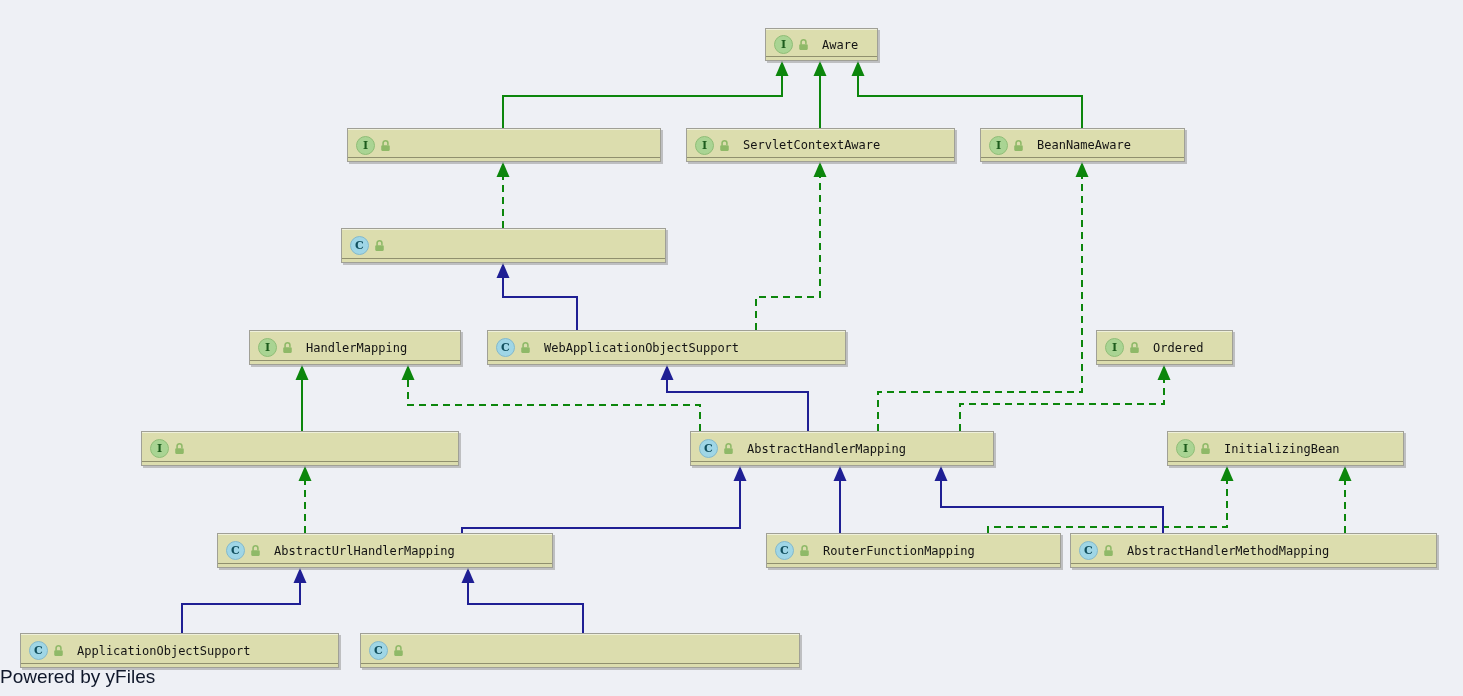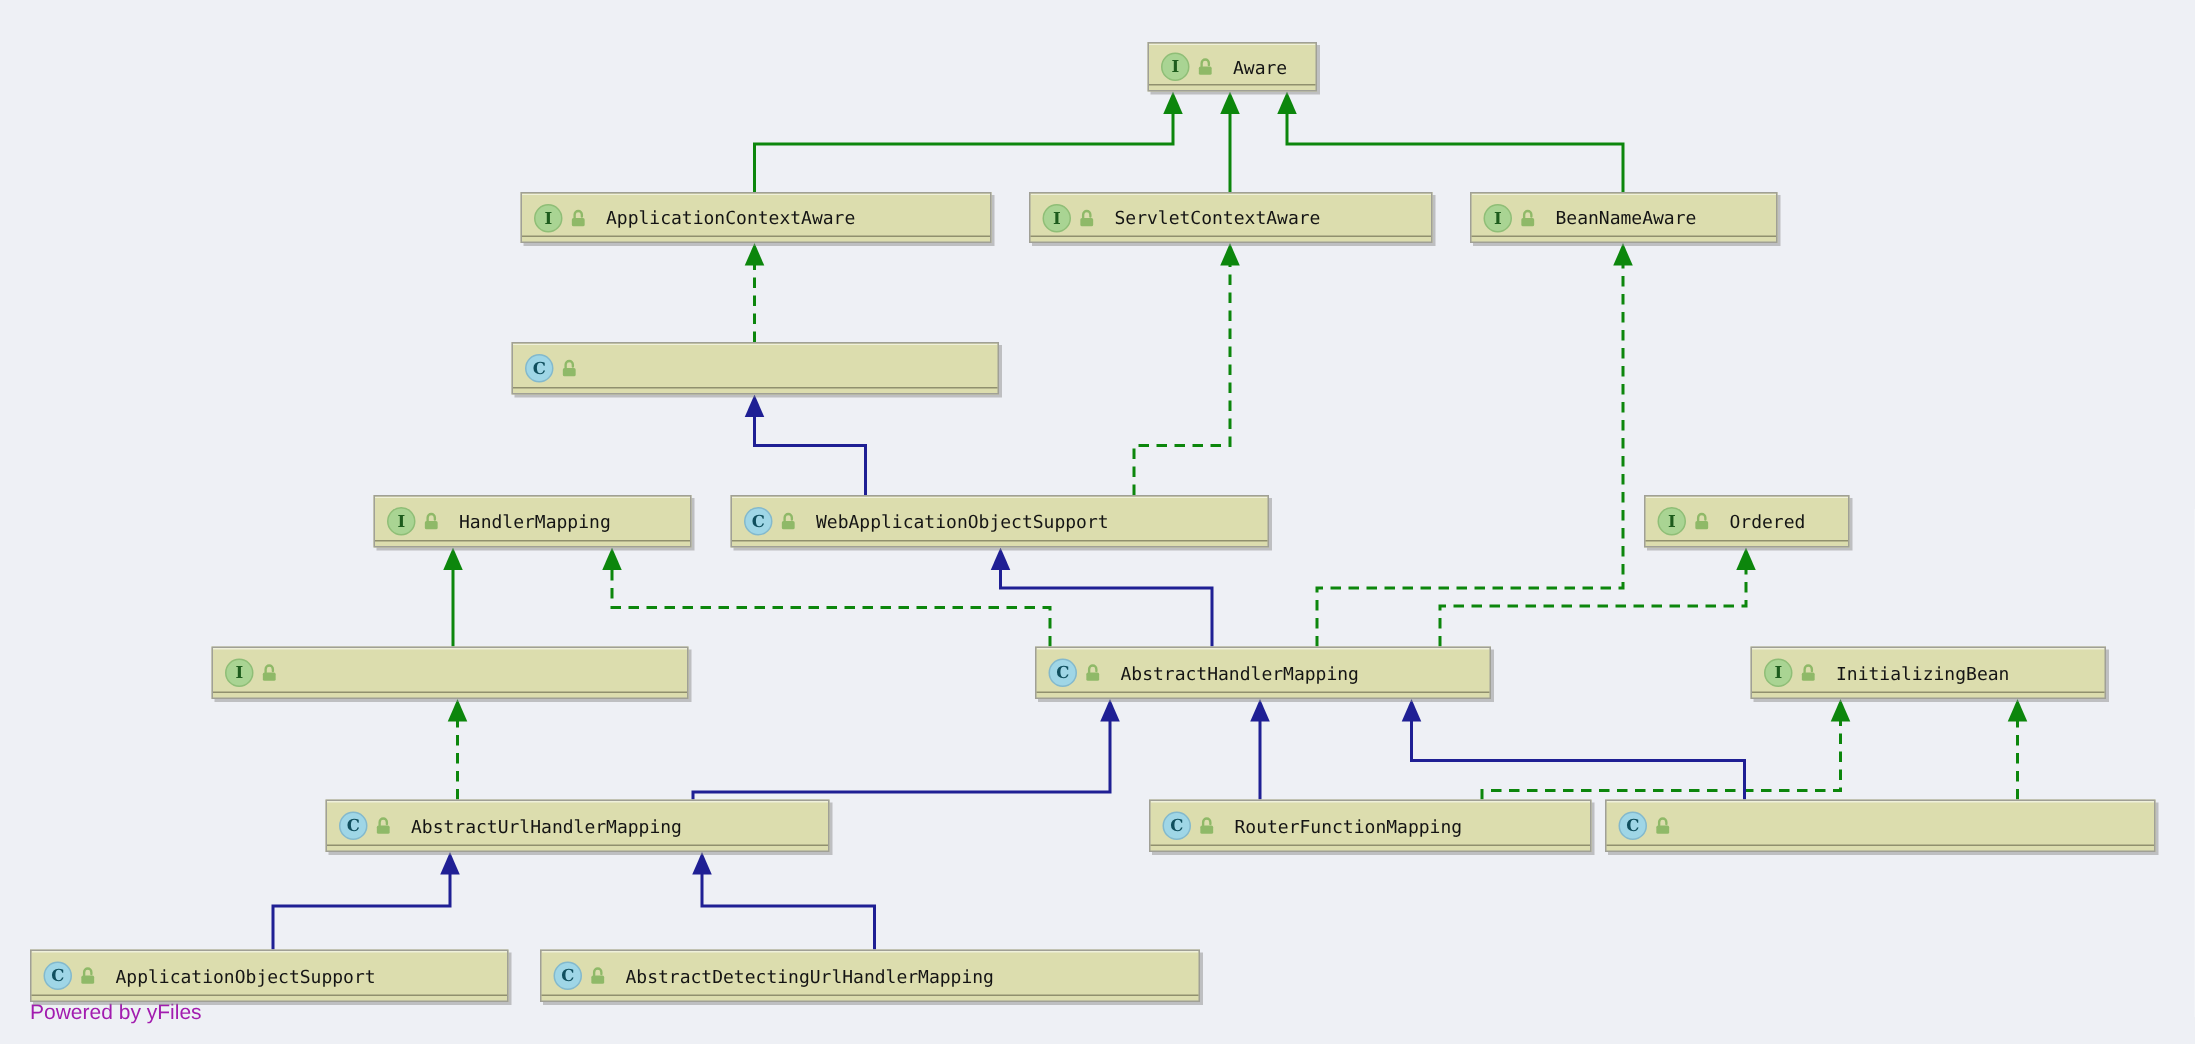--- a/index.html
+++ b/index.html
@@ -41,24 +41,24 @@
   .kind.class{background:#9fd6e6;border:1px solid #83b9cd;color:#104f5e;}
   .lock{margin-left:4px;flex:0 0 auto;}
   .label{
     margin-left:12px;
     font-size:12px;
     color:#141414;
     white-space:nowrap;
   }
   .watermark{
     position:absolute;
-    left:20px;top:666px;
+    left:0;top:666px;
     font-family:"Liberation Sans",sans-serif;
-    font-size:14px;
-    color:#a21caf;
+    font-size:19px;
+    color:#0f172a;
   }
 </style>
 </head>
 <body>
 
 <div id="diagram">
   <svg id="edges" width="1463" height="696">
       <polyline points="503,128 503,96 782,96 782,74" fill="none" stroke="#0c860c" stroke-width="2"></polyline>
       <polygon points="782,61 775.5,76 788.5,76" fill="#0c860c"></polygon>
       <polyline points="820,128 820,74" fill="none" stroke="#0c860c" stroke-width="2"></polyline>
@@ -106,21 +106,20 @@
         <rect x="2.4" y="6.8" width="9.2" height="6" rx="1.2" fill="#8fb968"></rect>
       </svg>
       <span class="label">Aware</span>
     </div>
     <div class="node" style="left: 347px; top: 128px; width: 314px; height: 34px;">
       <span class="kind interface">I</span>
       <svg class="lock" width="13" height="13" viewBox="0 0 14 14">
         <path d="M4.4 6.6 V4.4 a2.6 2.6 0 0 1 5.2 0 V5.8" fill="none" stroke="#8fb968" stroke-width="1.7" stroke-linecap="round"></path>
         <rect x="2.4" y="6.8" width="9.2" height="6" rx="1.2" fill="#8fb968"></rect>
       </svg>
-      <span class="label">ApplicationContextAware</span>
     </div>
     <div class="node" style="left: 686px; top: 128px; width: 269px; height: 34px;">
       <span class="kind interface">I</span>
       <svg class="lock" width="13" height="13" viewBox="0 0 14 14">
         <path d="M4.4 6.6 V4.4 a2.6 2.6 0 0 1 5.2 0 V5.8" fill="none" stroke="#8fb968" stroke-width="1.7" stroke-linecap="round"></path>
         <rect x="2.4" y="6.8" width="9.2" height="6" rx="1.2" fill="#8fb968"></rect>
       </svg>
       <span class="label">ServletContextAware</span>
     </div>
     <div class="node" style="left: 980px; top: 128px; width: 205px; height: 34px;">
@@ -200,30 +199,30 @@
         <rect x="2.4" y="6.8" width="9.2" height="6" rx="1.2" fill="#8fb968"></rect>
       </svg>
       <span class="label">RouterFunctionMapping</span>
     </div>
     <div class="node" style="left: 1070px; top: 533px; width: 367px; height: 35px;">
       <span class="kind class">C</span>
       <svg class="lock" width="13" height="13" viewBox="0 0 14 14">
         <path d="M4.4 6.6 V4.4 a2.6 2.6 0 0 1 5.2 0 V5.8" fill="none" stroke="#8fb968" stroke-width="1.7" stroke-linecap="round"></path>
         <rect x="2.4" y="6.8" width="9.2" height="6" rx="1.2" fill="#8fb968"></rect>
       </svg>
+      <span class="label">AbstractHandlerMethodMapping</span>
     </div>
     <div class="node" style="left: 20px; top: 633px; width: 319px; height: 35px;">
       <span class="kind class">C</span>
       <svg class="lock" width="13" height="13" viewBox="0 0 14 14">
         <path d="M4.4 6.6 V4.4 a2.6 2.6 0 0 1 5.2 0 V5.8" fill="none" stroke="#8fb968" stroke-width="1.7" stroke-linecap="round"></path>
         <rect x="2.4" y="6.8" width="9.2" height="6" rx="1.2" fill="#8fb968"></rect>
       </svg>
       <span class="label">ApplicationObjectSupport</span>
     </div>
     <div class="node" style="left: 360px; top: 633px; width: 440px; height: 35px;">
       <span class="kind class">C</span>
       <svg class="lock" width="13" height="13" viewBox="0 0 14 14">
         <path d="M4.4 6.6 V4.4 a2.6 2.6 0 0 1 5.2 0 V5.8" fill="none" stroke="#8fb968" stroke-width="1.7" stroke-linecap="round"></path>
         <rect x="2.4" y="6.8" width="9.2" height="6" rx="1.2" fill="#8fb968"></rect>
       </svg>
-      <span class="label">AbstractDetectingUrlHandlerMapping</span>
     </div>
   </div>
 
 </body></html>

